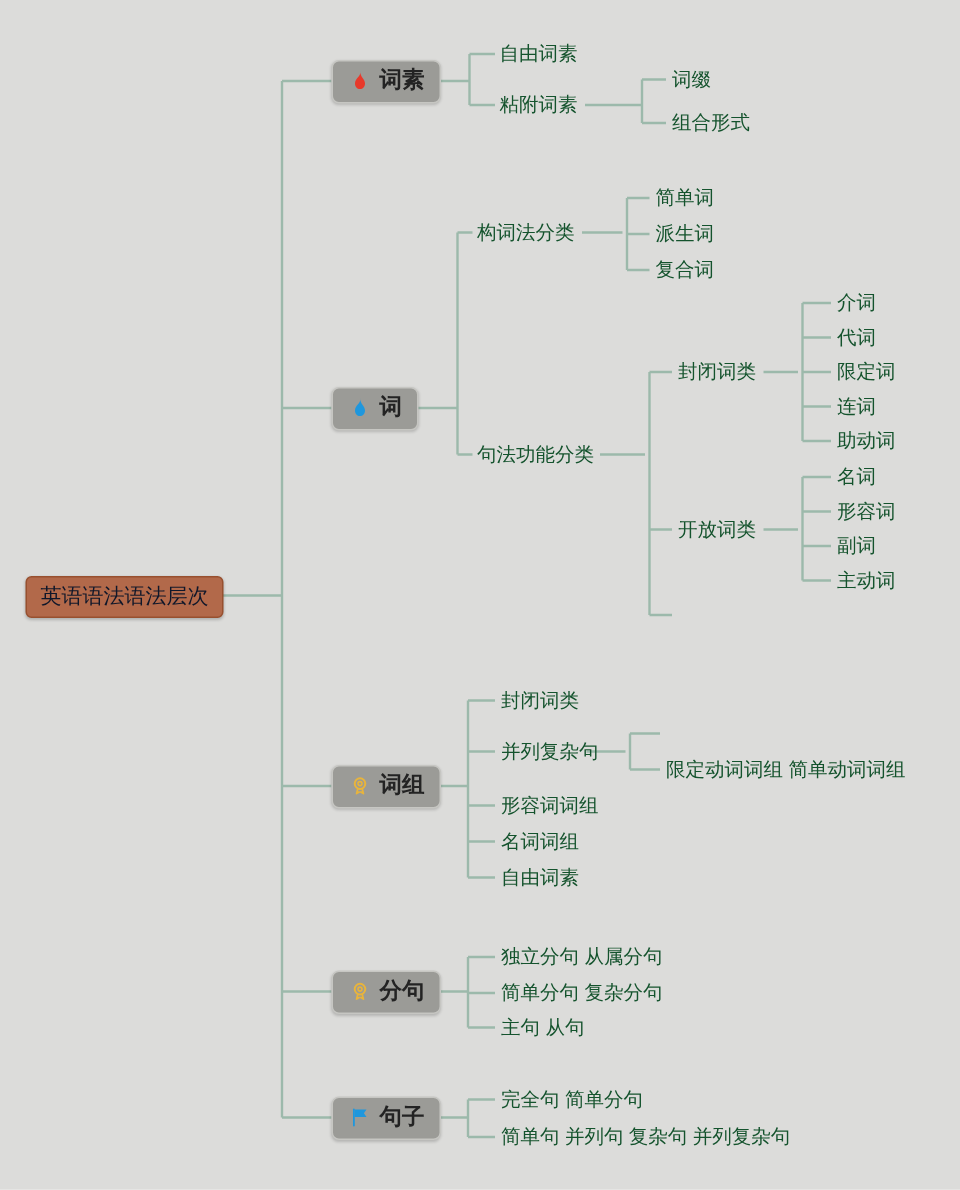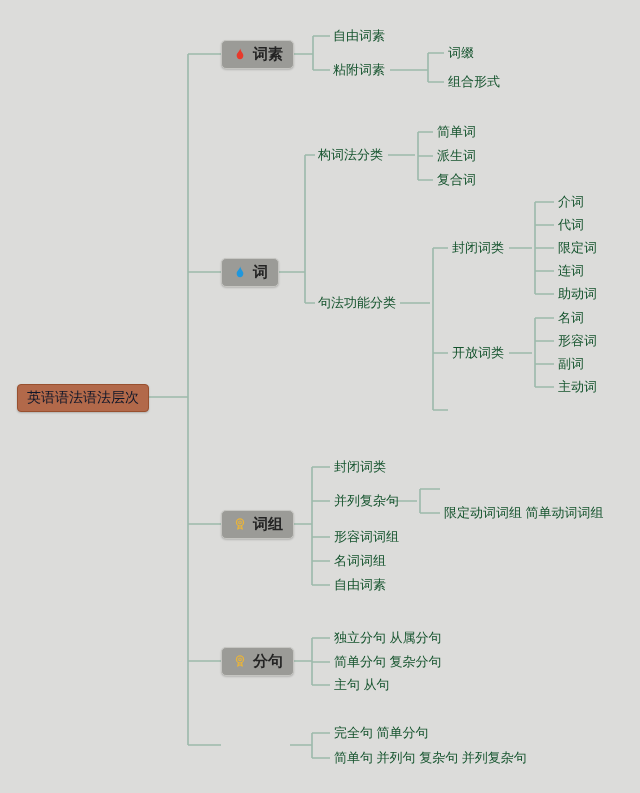--- a/index.html
+++ b/index.html
@@ -90,20 +90,29 @@
     <span class="ic">
       <svg viewBox="0 0 24 24" fill="none">
         <circle cx="12" cy="9.6" r="5.3" stroke-width="2" stroke="#e8b43c"></circle>
         <circle cx="12" cy="9.6" r="2" stroke-width="1.6" stroke="#e8b43c"></circle>
         <path d="M9.8 14.6 8.6 19.6l2.5-1.7M14.2 14.6l1.2 5-2.5-1.7" stroke-width="1.8" stroke-linecap="round" stroke-linejoin="round" stroke="#e8b43c"></path>
       </svg>
     </span>
     <span>词组</span>
   </div>
 
+  <div class="box" style="left:221px;top:731px">
+    <span class="ic">
+      <svg viewBox="0 0 24 24">
+        <rect x="5" y="3" width="1.8" height="18" rx=".9" fill="#1f97dd"></rect>
+        <path d="M6.8 4h11.7l-2.6 3.7 2.6 3.7H6.8z" fill="#1f97dd"></path>
+      </svg>
+    </span>
+    <span>句子</span>
+  </div>
 
   <div class="lbl" style="left:333px;top:36px">自由词素</div>
   <div class="lbl" style="left:333px;top:70px">粘附词素</div>
   <div class="lbl" style="left:448px;top:53px">词缀</div>
   <div class="lbl" style="left:448px;top:82px">组合形式</div>
 
   <div class="lbl" style="left:318px;top:155px">构词法分类</div>
   <div class="lbl" style="left:437px;top:132px">简单词</div>
   <div class="lbl" style="left:437px;top:156px">派生词</div>
   <div class="lbl" style="left:437px;top:180px">复合词</div>

